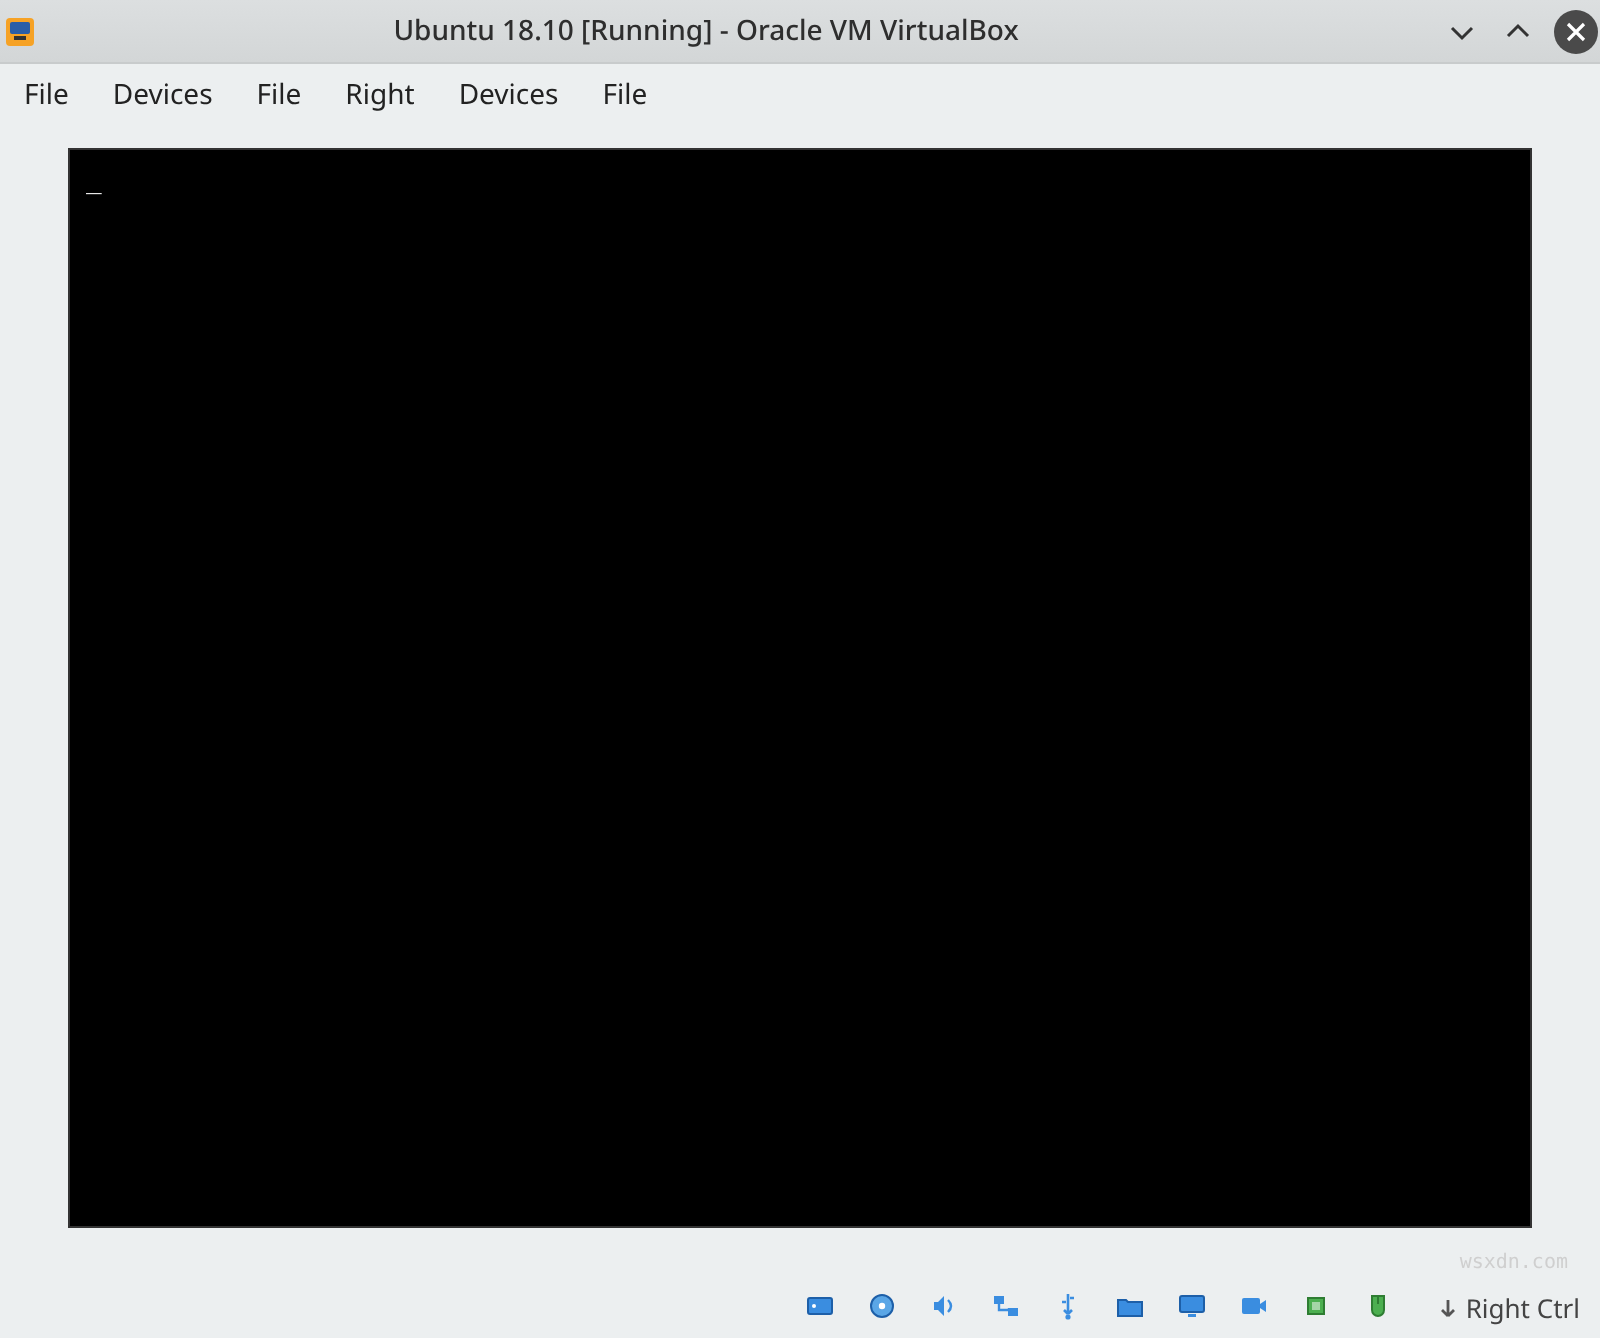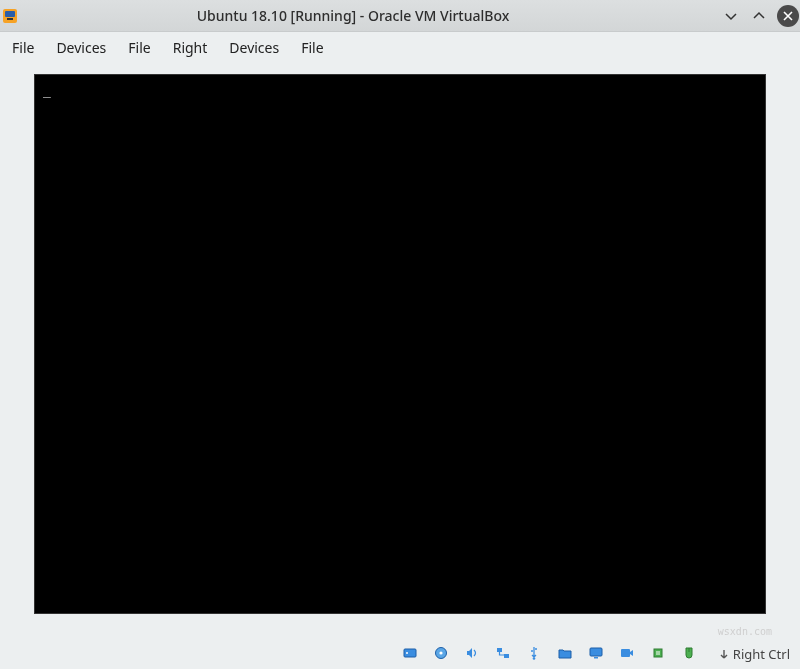--- a/index.html
+++ b/index.html
@@ -97,21 +97,21 @@
     .host-key {
       margin-left: 6px;
       color: #444;
       font-size: 13px;
       display: flex;
       align-items: center;
       gap: 3px;
     }
     .watermark {
       position: absolute;
-      right: 28px;
+      right: 16px;
       bottom: 32px;
       font-size: 10px;
       color: #cfcfcf;
       font-family: monospace;
     }
   </style>
 </head>
 <body>
 
 <div class="titlebar">

